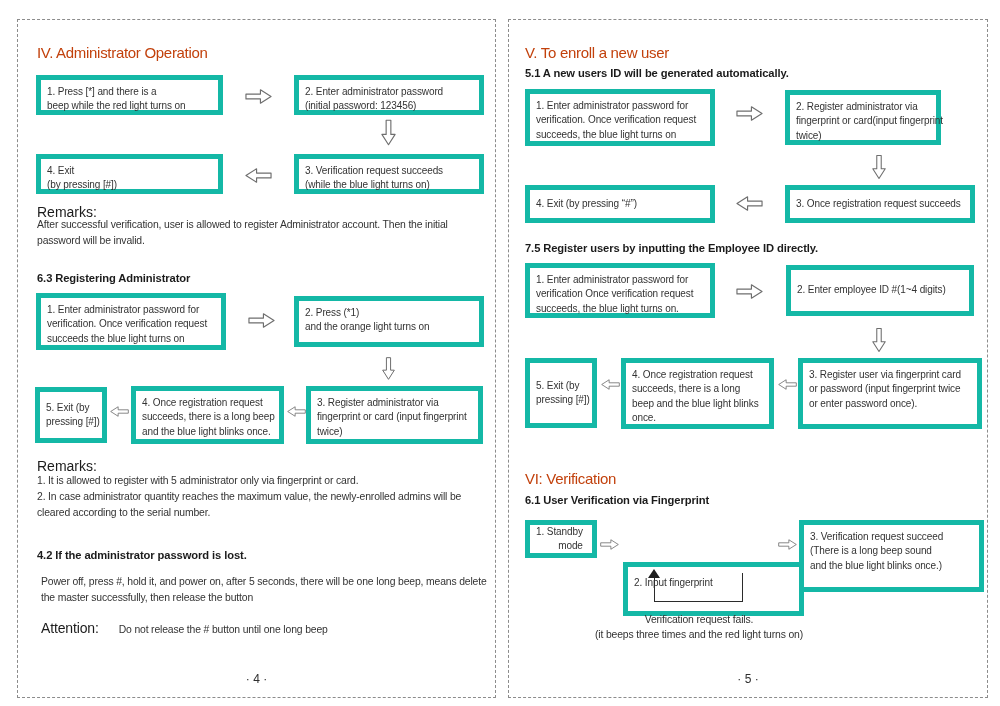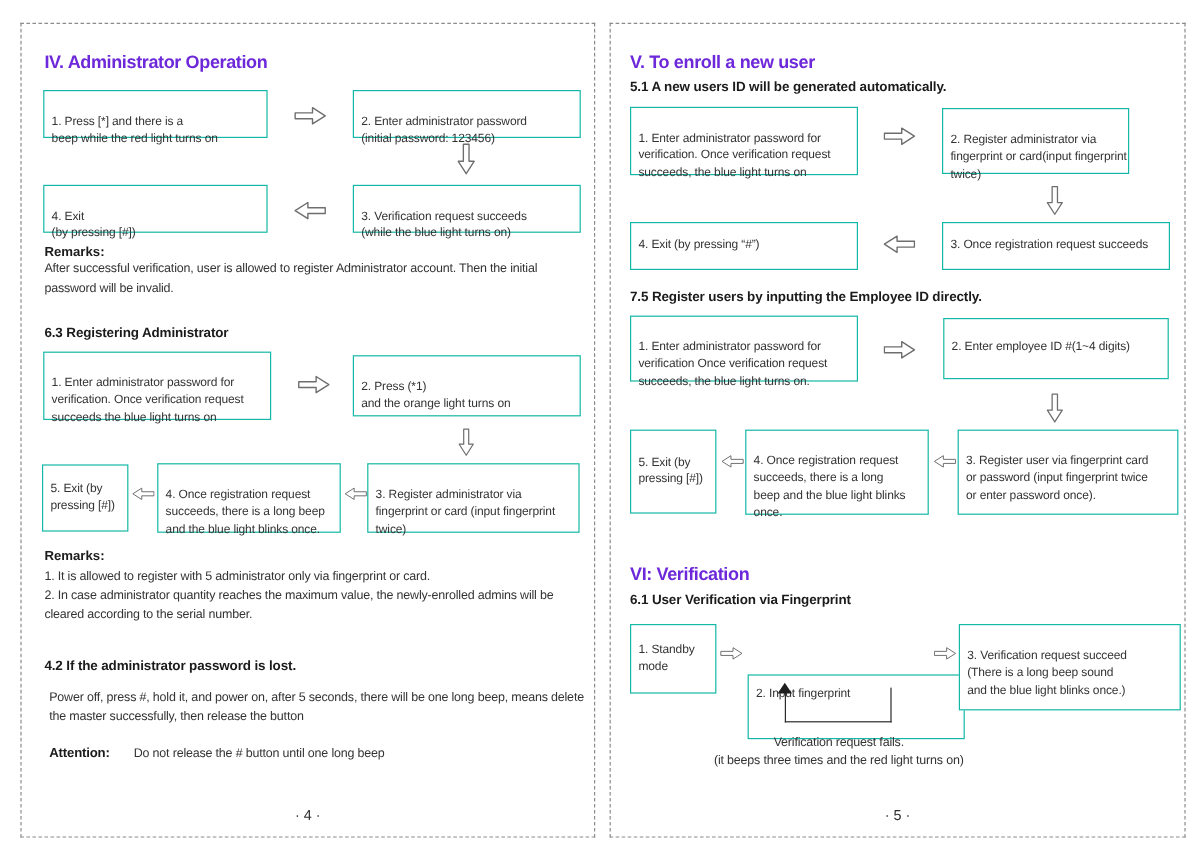--- a/index.html
+++ b/index.html
@@ -1,27 +1,27 @@
 <!DOCTYPE html>
 <html><head>
 <meta charset="utf-8">
 <style>
   html,body{margin:0;padding:0;background:#ffffff;}
   body{width:1000px;height:706px;position:relative;overflow:hidden;
        font-family:"Liberation Sans","DejaVu Sans",sans-serif;color:#2e2e2e;}
   .page{position:absolute;border:1px dashed #8c8c8c;background:#fff;box-sizing:border-box;}
   #page4{left:17px;top:19px;width:479px;height:679px;}
   #page5{left:508px;top:19px;width:480px;height:679px;}
-  .h1{position:absolute;font-size:15px;font-weight:bold;color:#6d28d9;letter-spacing:-0.3px;white-space:pre;}
+  .h1{position:absolute;font-size:15px;font-weight:normal;color:#c2410c;letter-spacing:-0.3px;white-space:pre;}
   .h2{position:absolute;font-size:11.2px;font-weight:bold;color:#1b1b1b;letter-spacing:-0.1px;white-space:pre;}
-  .plabel{position:absolute;font-size:11px;font-weight:bold;color:#1b1b1b;white-space:pre;}
+  .plabel{position:absolute;font-size:14px;font-weight:normal;color:#1b1b1b;white-space:pre;}
   .para{position:absolute;font-size:10.4px;line-height:15.5px;letter-spacing:-0.15px;color:#333;white-space:pre;}
-  .fbox{position:absolute;border:1px solid #14b8a6;background:#fff;box-sizing:border-box;
+  .fbox{position:absolute;border:5px solid #14b8a6;background:#fff;box-sizing:border-box;
         font-size:10px;letter-spacing:-0.1px;line-height:14.4px;color:#333;
-        padding:19px 6px;white-space:pre;}
+        padding:5px 6px;white-space:pre;}
   .fbox.vcenter{display:flex;align-items:center;}
   .fbox.pt8{padding-top:9px;}
   .arrow{position:absolute;}
   .pagenum{position:absolute;left:0;width:100%;text-align:center;font-size:12px;color:#2e2e2e;}
   .loop-u{position:absolute;border-left:1.4px solid #2b2b2b;border-right:1.4px solid #2b2b2b;
           border-bottom:1.4px solid #2b2b2b;box-sizing:border-box;}
   .loop-head{position:absolute;width:0;height:0;
              border-left:6px solid transparent;border-right:6px solid transparent;
              border-bottom:9px solid #1f1f1f;}
   .failtext{position:absolute;font-size:10.4px;line-height:15px;letter-spacing:-0.15px;
@@ -154,21 +154,21 @@
   <svg class="arrow" style="left:269px;top:357px;width:19px;height:15px;">
       <use href="#arr-l"></use>
     </svg>
   <div class="fbox" style="left:289px;top:338px;width:184px;height:71px;">3. Register user via fingerprint card
 or password (input fingerprint twice
 or enter password once).</div>
 
   <div class="h1" style="left:16px;top:450px;">VI: Verification</div>
   <div class="h2" style="left:16px;top:474px;">6.1 User Verification via Fingerprint</div>
 
-  <div class="fbox vcenter" style="left:16px;top:500px;width:72px;height:58px;">1. Standby
+  <div class="fbox vcenter" style="left:16px;top:500px;width:72px;height:38px;text-align:right;">1. Standby
 mode</div>
   <svg class="arrow" style="left:91px;top:517px;width:19px;height:15px;">
       <use href="#arr-r"></use>
     </svg>
   <div class="fbox pt8" style="left:114px;top:500px;width:181px;height:54px;margin-top:42px;">2. Input fingerprint</div>
   <svg class="arrow" style="left:269px;top:517px;width:19px;height:15px;">
       <use href="#arr-r"></use>
     </svg>
   <div class="fbox" style="left:290px;top:500px;width:185px;height:72px;">3. Verification request succeed
 (There is a long beep sound

